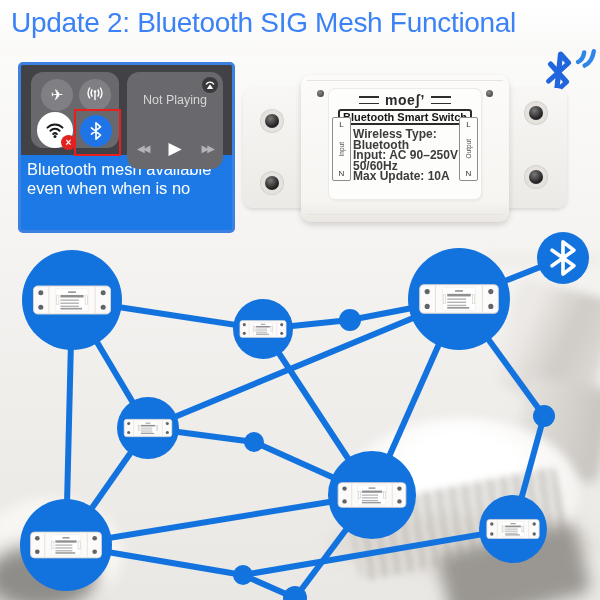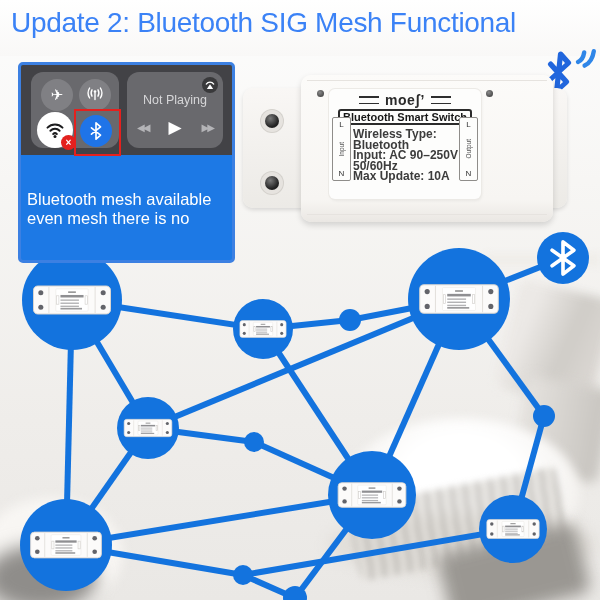--- a/index.html
+++ b/index.html
@@ -27,48 +27,48 @@
 
   #page-title{left:11px;top:7px;font-size:28px;letter-spacing:-0.3px;color:#3b82f6;white-space:nowrap;}
 
   #bt-signal{left:541px;top:40px;width:56px;height:64px;}
 
   
   #cc{left:18px;top:62px;width:211px;border:3px solid #3c80e2;border-radius:5px;overflow:hidden;background:#1d79e5;}
   #cc-panel{height:90px;background:#424246;position:relative;}
   .cc-square{position:absolute;background:#69696d;border-radius:12px;}
   #cc-left{left:10px;top:7px;width:88px;height:76px;}
-  #cc-right{left:106px;top:7px;width:96px;height:76px;}
+  #cc-right{left:106px;top:7px;width:96px;height:97px;}
   .tile{position:absolute;border-radius:50%;display:flex;align-items:center;justify-content:center;}
   .tile-gray{background:#808084;width:32px;height:32px;}
   #tile-airplane{left:10px;top:7px;}
   #tile-cell{left:48px;top:7px;}
   #tile-wifi{left:6px;top:40px;width:36px;height:36px;background:#ffffff;}
   #tile-bt{left:49px;top:43px;width:32px;height:32px;background:#1f74e8;}
   #tile-airplane span{color:#fff;font-size:15px;}
   #wifi-badge{position:absolute;right:-3px;bottom:-2px;width:15px;height:15px;border-radius:50%;background:#e3211e;color:#fff;
     font-size:10px;font-weight:bold;display:flex;align-items:center;justify-content:center;}
   #bt-highlight{position:absolute;left:43px;top:37px;width:43px;height:43px;border:2.5px solid #e5201d;}
   #np-label{position:absolute;top:21px;width:100%;text-align:center;font-size:12.5px;color:#d6d6d8;}
   #np-airplay{position:absolute;right:5px;top:5px;width:16px;height:16px;}
   #np-controls{position:absolute;bottom:10px;left:0;width:100%;display:flex;justify-content:space-around;align-items:center;}
   .np-skip{font-size:10px;color:#b4b4b7;letter-spacing:-2px;}
   #np-play{font-size:17px;color:#ffffff;}
-  #cc-info{padding:5px 6px 8px 6px;min-height:62px;margin-top:30px;}
+  #cc-info{padding:5px 6px 8px 6px;min-height:62px;}
   #cc-info .line{color:#ffffff;font-size:16.5px;line-height:18.5px;white-space:nowrap;}
 
   
   #product{left:243px;top:74px;width:324px;height:150px;}
   .flange{position:absolute;top:14px;height:120px;width:74px;background:linear-gradient(180deg,#f9f7f5,#eceae6);box-shadow:0 2px 4px rgba(0,0,0,.12);}
   #flange-l{left:0;border-radius:10px 0 0 10px;}
   #flange-r{right:0;border-radius:0 10px 10px 0;}
   .screw{position:absolute;width:14px;height:14px;border-radius:50%;background:radial-gradient(circle at 38% 32%,#7a7a7a,#222 65%);
     box-shadow:0 0 0 4px #e6e3df,0 0 0 5px #d4d1cc;}
   #pbody{position:absolute;left:58px;top:1px;width:208px;height:147px;background:linear-gradient(180deg,#fcfbf9 0%,#f7f5f2 85%,#eae7e3 100%);
-    border-radius:10px;box-shadow:0 3px 6px rgba(0,0,0,.15);padding-left:44px;}
+    border-radius:10px;box-shadow:0 3px 6px rgba(0,0,0,.15);}
   .lip{position:absolute;left:6px;right:6px;height:1px;background:#e6e3df;}
   .mini-screw{position:absolute;width:7px;height:7px;border-radius:50%;background:radial-gradient(circle at 40% 35%,#8a8a8a,#333);}
   #plabel{position:absolute;left:28px;top:14px;width:152px;height:110px;background:#fdfdfc;border-radius:6px;
     box-shadow:0 0 0 1px #eceae6,1px 2px 3px rgba(0,0,0,.06);}
   #brand-row{display:flex;align-items:center;justify-content:center;gap:6px;height:17px;padding-top:2px;}
   .brand-line{width:20px;height:5px;border-top:2px solid #2e2e2e;border-bottom:1px solid #2e2e2e;}
   #brand{font-size:14px;font-weight:700;color:#2a2a2a;letter-spacing:.5px;}
   #pname{margin:1px auto 0;width:fit-content;border:2px solid #2b2b2b;border-radius:3px;padding:0 3px;font-size:11px;font-weight:700;color:#161616;white-space:nowrap;}
   #pspecs{margin:4px 0 0 24px;font-size:12px;color:#3c3c3c;line-height:10.5px;font-weight:600;}
   #pcerts{position:absolute;left:0;bottom:4px;width:100%;text-align:center;color:#1c1c1c;white-space:nowrap;}
@@ -341,21 +341,21 @@
       <div id="np-label">Not Playing</div>
       <div id="np-controls">
         <span class="np-skip">◀◀</span>
         <span id="np-play">▶</span>
         <span class="np-skip">▶▶</span>
       </div>
     </div>
   </div>
   <div id="cc-info">
     <div class="line">Bluetooth mesh available</div>
-    <div class="line">even mesh there is no</div>
+    <div class="line">even when when is no</div>
   </div>
 </div>
 
 <div class="layer" id="product">
   <div class="flange" id="flange-l">
     <div class="screw" style="left:22px;top:26px;"></div>
     <div class="screw" style="left:22px;top:88px;"></div>
   </div>
   <div class="flange" id="flange-r">
     <div class="screw" style="left:36px;top:18px;"></div>

